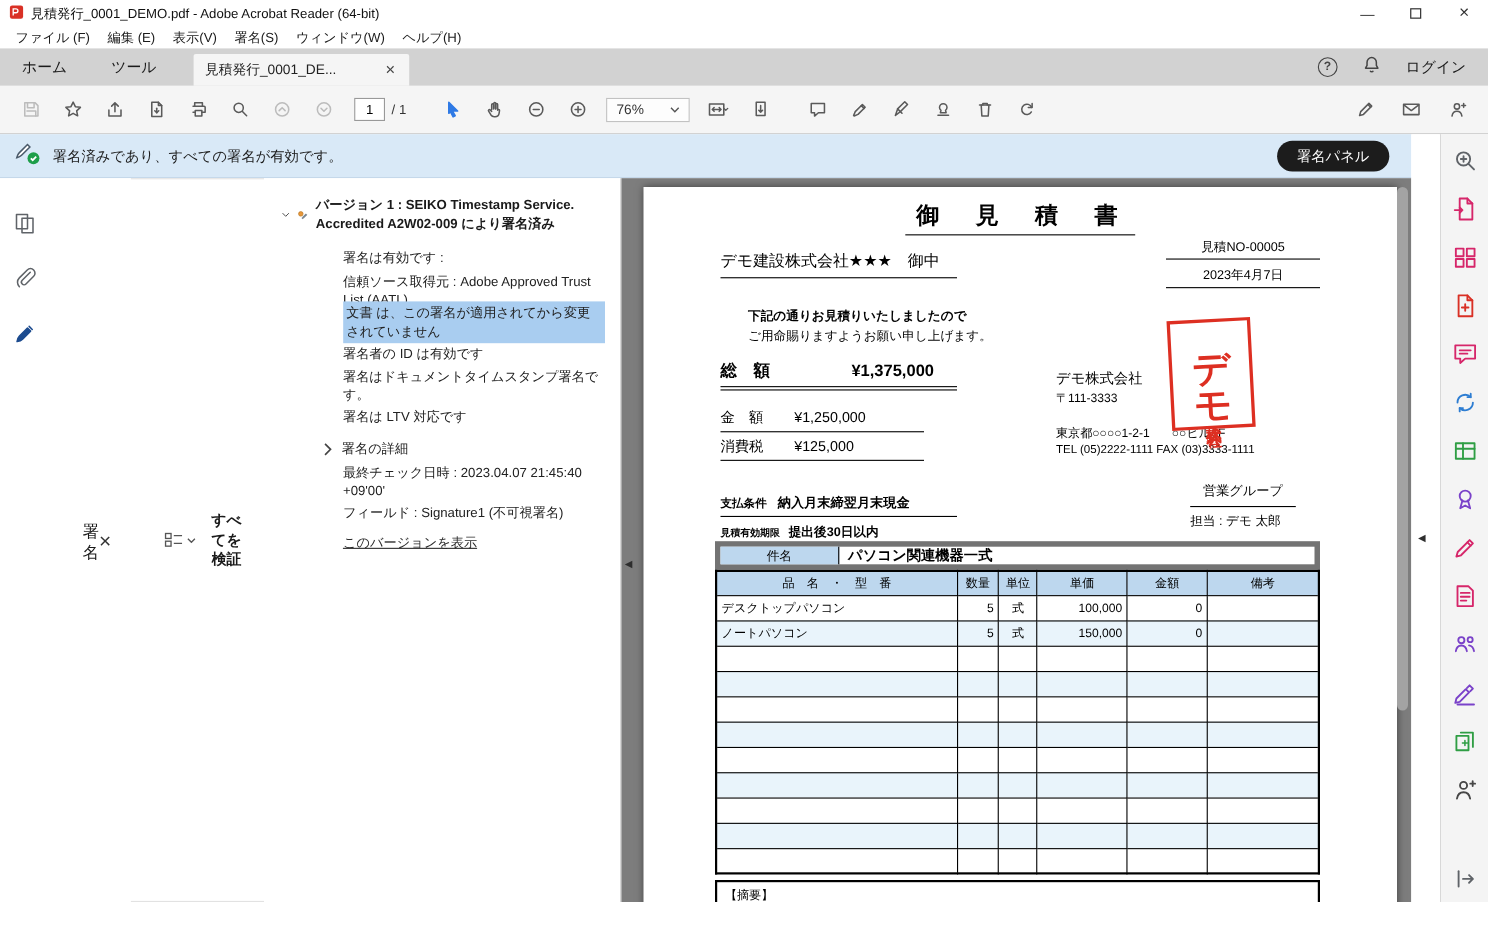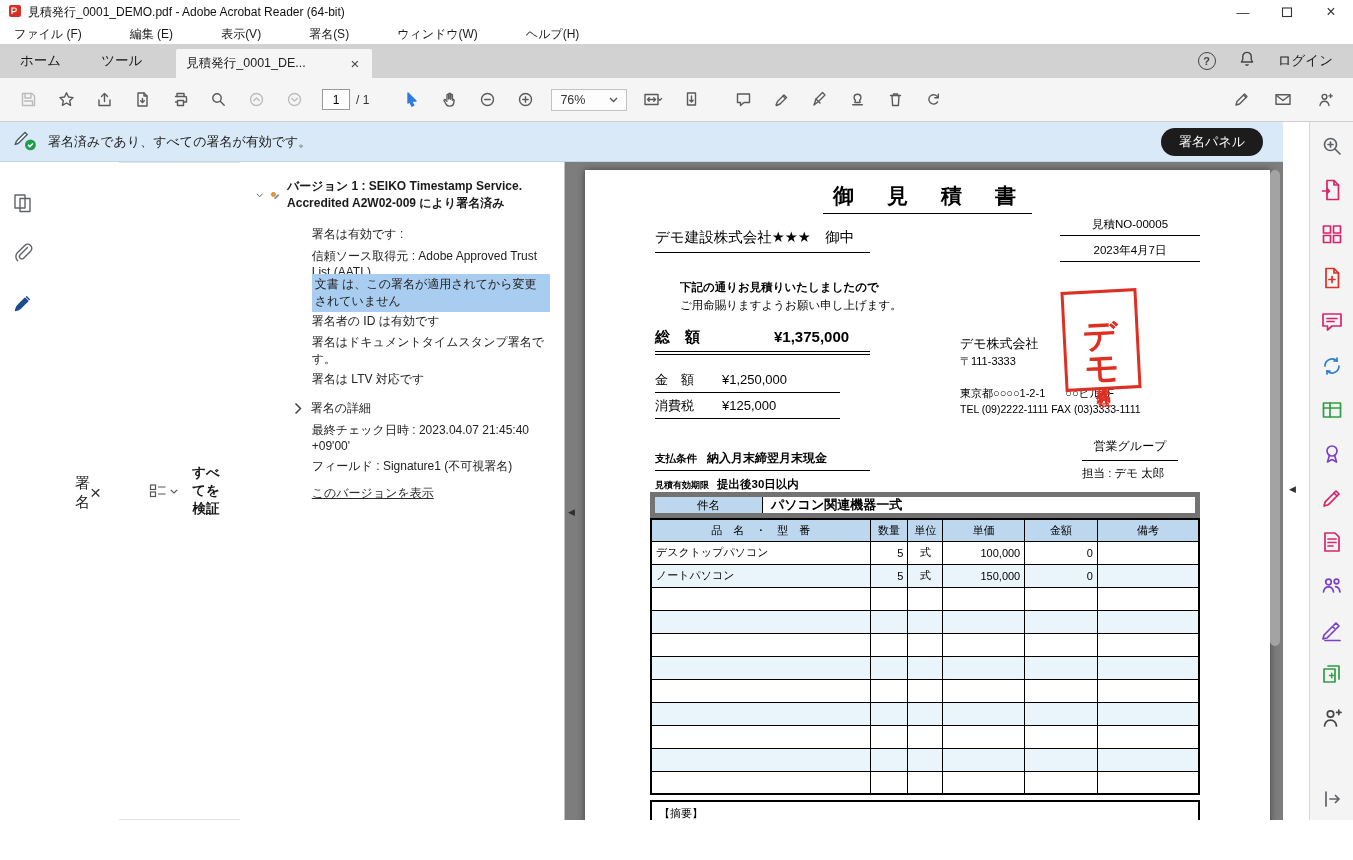--- a/index.html
+++ b/index.html
@@ -6,21 +6,21 @@
   html,body { width:1353px; height:860px; overflow:hidden;
     font-family:"Liberation Sans","DejaVu Sans",sans-serif; background:#fff; color:#222; }
 
   
   .titlebar { height:24px; background:#fff; display:flex; align-items:center; padding-left:8px; font-size:12px; }
   .titlebar .title-text { margin-left:6px; color:#111; }
   .win-controls { margin-left:auto; display:flex; height:100%; }
   .win-btn { width:44px; height:100%; display:flex; align-items:center; justify-content:center; font-size:13px; color:#333; cursor:default; }
 
   
-  .menubar { height:20px; background:#fff; display:flex; align-items:center; padding-left:6px; font-size:12px; color:#1a1a1a;gap:32px; }
+  .menubar { height:20px; background:#fff; display:flex; align-items:center; padding-left:6px; font-size:12px; color:#1a1a1a; }
   .menu-item { padding:0 8px; height:100%; display:flex; align-items:center; }
 
   
   .tabbar { height:34px; background:#d2d2d2; display:flex; align-items:flex-end; }
   .tab-plain { height:100%; display:flex; align-items:center; padding:0 20px; font-size:13.5px; color:#1a1a1a; }
   .tab-doc { height:29px; width:196px; background:#f5f5f5; display:flex; align-items:center; padding:0 10px; font-size:12.5px; color:#222; border-top-left-radius:2px; border-top-right-radius:2px; margin-left:14px; }
   .tab-doc .tab-label { flex:1; white-space:nowrap; overflow:hidden; }
   .tab-close { font-size:15px; color:#444; padding:0 3px; }
   .tabbar-right { margin-left:auto; display:flex; align-items:center; gap:22px; padding-right:20px; height:100%; }
   .help-circle { width:18px; height:18px; border:1.5px solid #444; border-radius:50%; display:flex; align-items:center; justify-content:center; font-size:11px; font-weight:bold; color:#444; }
@@ -458,21 +458,21 @@
           <div class="pg-tax">
             <span>消費税</span>
               <span class="val">¥125,000</span>
           </div>
           <div class="pg-co-name">デモ株式会社</div>
           <div class="pg-co-postal">〒111-3333</div>
           <div class="pg-co-addr">
             <span>東京都○○○○1-2-1</span>
               <span>○○ビル6F</span>
           </div>
-          <div class="pg-co-tel">TEL (09)2222-1111 FAX (03)3333-1111</div>
+          <div class="pg-co-tel">TEL (05)2222-1111 FAX (03)3333-1111</div>
           <div class="stamp">
             <span class="big">デモ</span>
             <span class="small">株式会社</span>
           </div>
           <div class="pg-pay">
             <span class="lbl">支払条件</span><span class="val">納入月末締翌月末現金</span>
           </div>
           <div class="pg-valid">
             <span class="lbl">見積有効期限</span><span class="val">提出後30日以内</span>
           </div>

